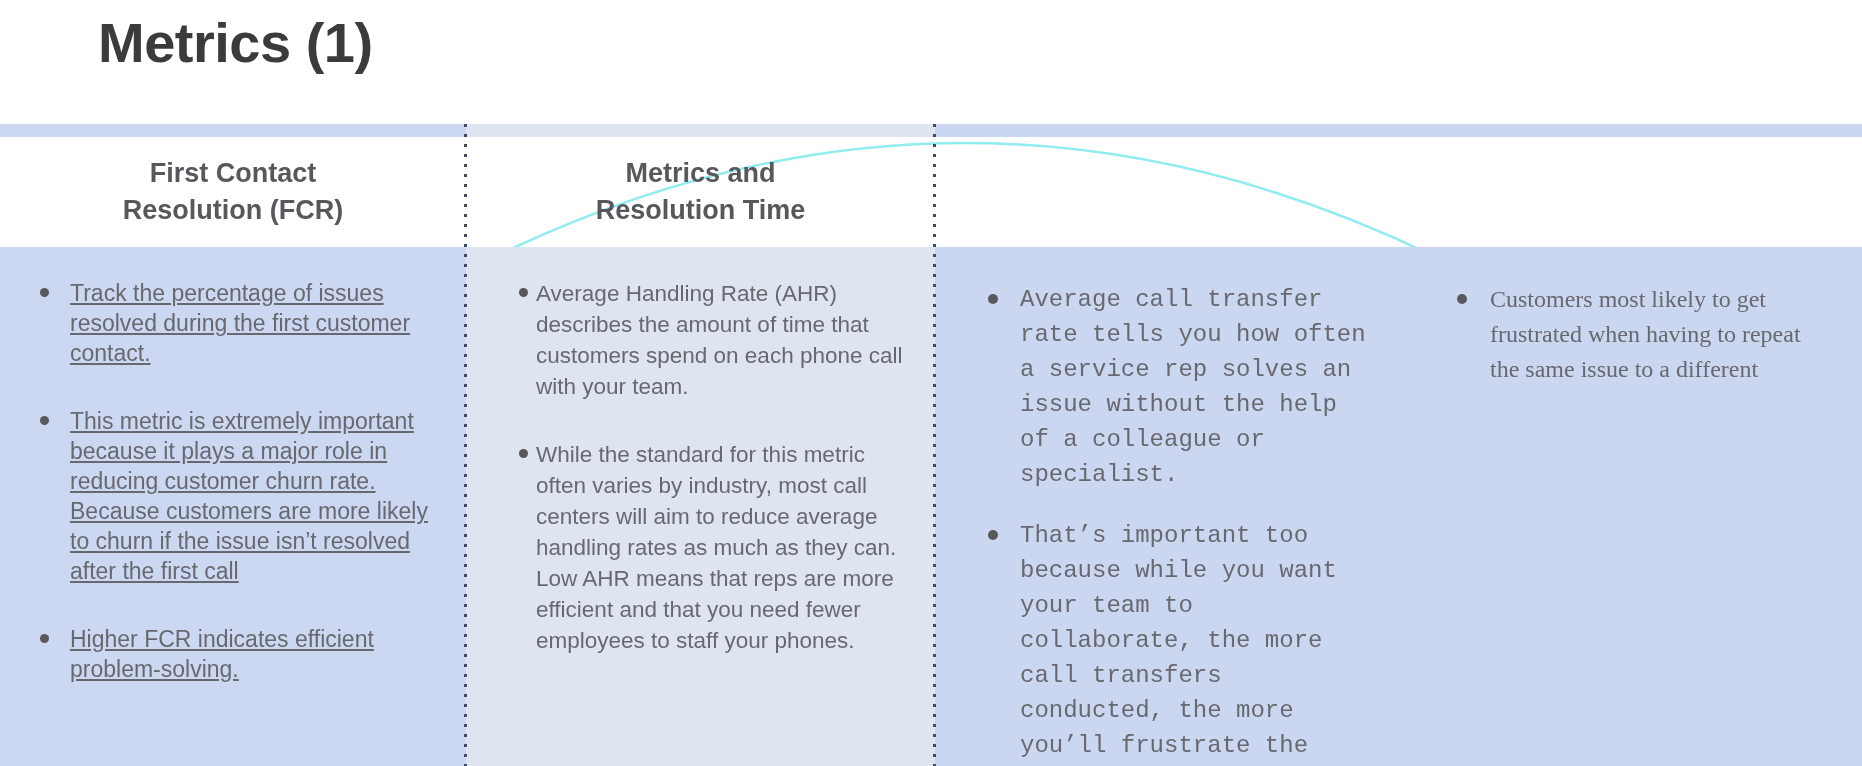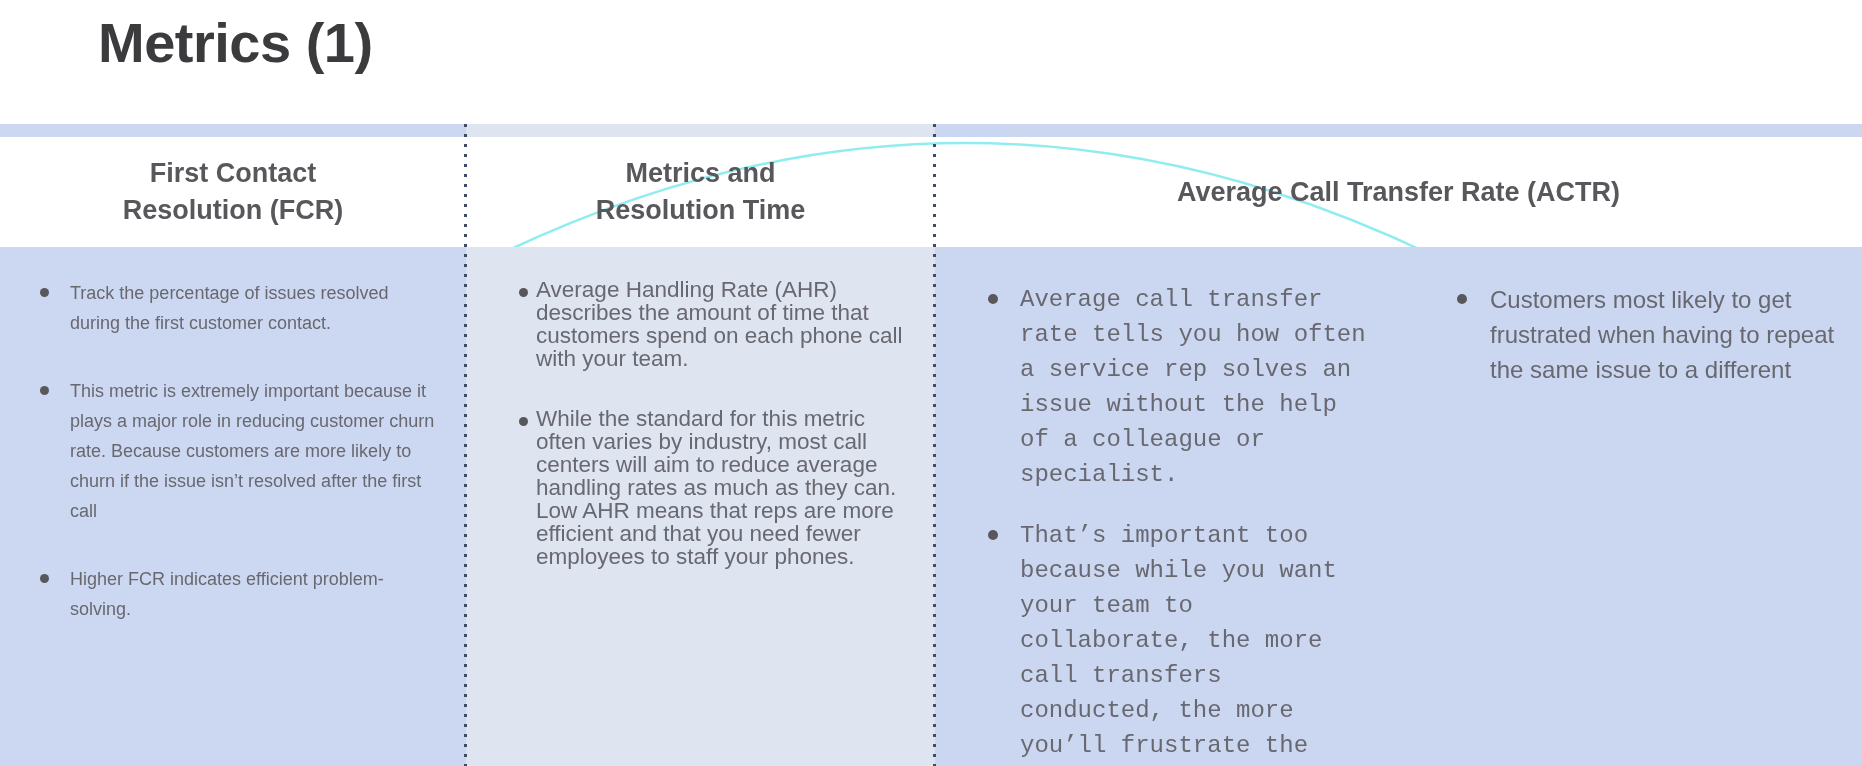--- a/index.html
+++ b/index.html
@@ -47,32 +47,32 @@
   .body-block.b1{left:0;width:466px;background:var(--col1-bg);}
   .body-block.b2{left:466px;width:469px;background:var(--col2-bg);}
   .body-block.b3{left:935px;width:927px;background:var(--col3-bg);}
   
   ul.bullets{list-style:none;margin:0;color:var(--body-text);}
   ul.bullets li{position:relative;}
   ul.bullets li::before{
     content:"";position:absolute;left:0;
     border-radius:50%;background:#57575c;
   }
-  .b1 ul.bullets{padding:31px 24px 0 40px;font-size:18px;line-height:30px;}
+  .b1 ul.bullets{padding:31px 24px 0 40px;font-size:23px;line-height:30px;text-decoration:underline;}
   .b1 ul.bullets li{padding-left:30px;margin-bottom:38px;}
   .b1 ul.bullets li::before{width:9px;height:9px;top:10px;}
-  .b2 ul.bullets{padding:31px 26px 0 54px;font-size:22.5px;line-height:23px;}
+  .b2 ul.bullets{padding:31px 26px 0 54px;font-size:22.5px;line-height:31px;}
   .b2 ul.bullets li{padding-left:16px;margin-bottom:37px;}
   .b2 ul.bullets li::before{width:9px;height:9px;top:10px;left:-1px;}
   .b3 ul.bullets{position:absolute;top:35px;font-size:24px;line-height:35px;padding:0;}
   .b3 ul.bullets li{margin-bottom:26px;}
   .b3 ul.bullets.left{left:53px;width:392px;font-family:Liberation Mono, monospace;}
   .b3 ul.bullets.left li{padding-left:32px;}
   .b3 ul.bullets.right{left:522px;width:378px;}
-  .b3 ul.bullets.right li{padding-left:33px;}
+  .b3 ul.bullets.right li{padding-left:33px;font-family:Liberation Serif, serif;}
   .b3 ul.bullets li::before{width:10px;height:10px;top:12px;}
   
   .divider{
     position:absolute;top:124px;bottom:0;width:3px;z-index:3;
     background:repeating-linear-gradient(to bottom,var(--divider) 0 3px,transparent 3px 10px);
   }
   .divider.d1{left:464px;}
   .divider.d2{left:933px;}
 </style>
 </head>
@@ -90,23 +90,20 @@
   <div class="topbar seg2"></div>
   <div class="topbar seg3"></div>
 
   <div class="hdr h1">
     <span>First Contact</span>
     <span>Resolution (FCR)</span>
   </div>
   <div class="hdr h2">
     <span>Metrics and</span>
     <span>Resolution Time</span>
-  </div>
-  <div class="hdr h3">
-    <span>Average Call Transfer Rate (ACTR)</span>
   </div>
 
   <div class="body-block b1">
     <ul class="bullets">
       <li>Track the percentage of issues resolved during the first customer contact.</li>
       <li>This metric is extremely important because it plays a major role in reducing customer churn rate. Because customers are more likely to churn if the issue isn’t resolved after the first call</li>
       <li>Higher FCR indicates efficient problem-solving.</li>
     </ul>
   </div>
 

